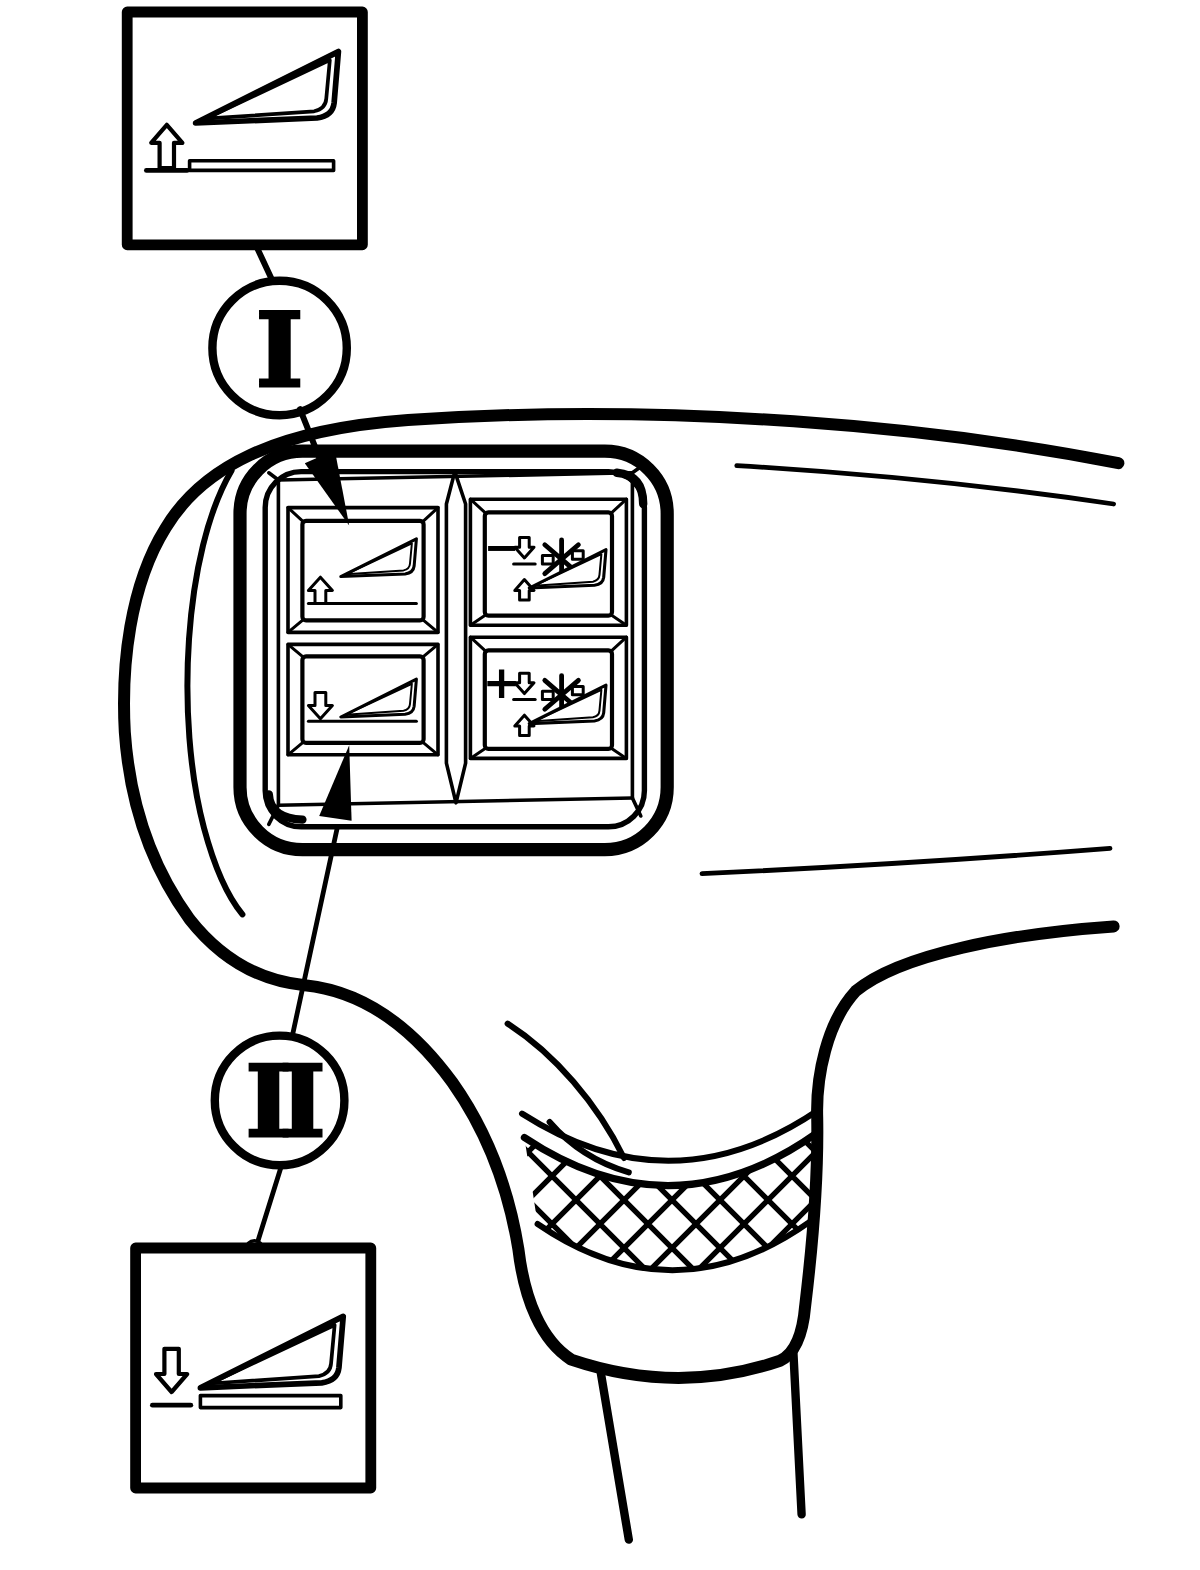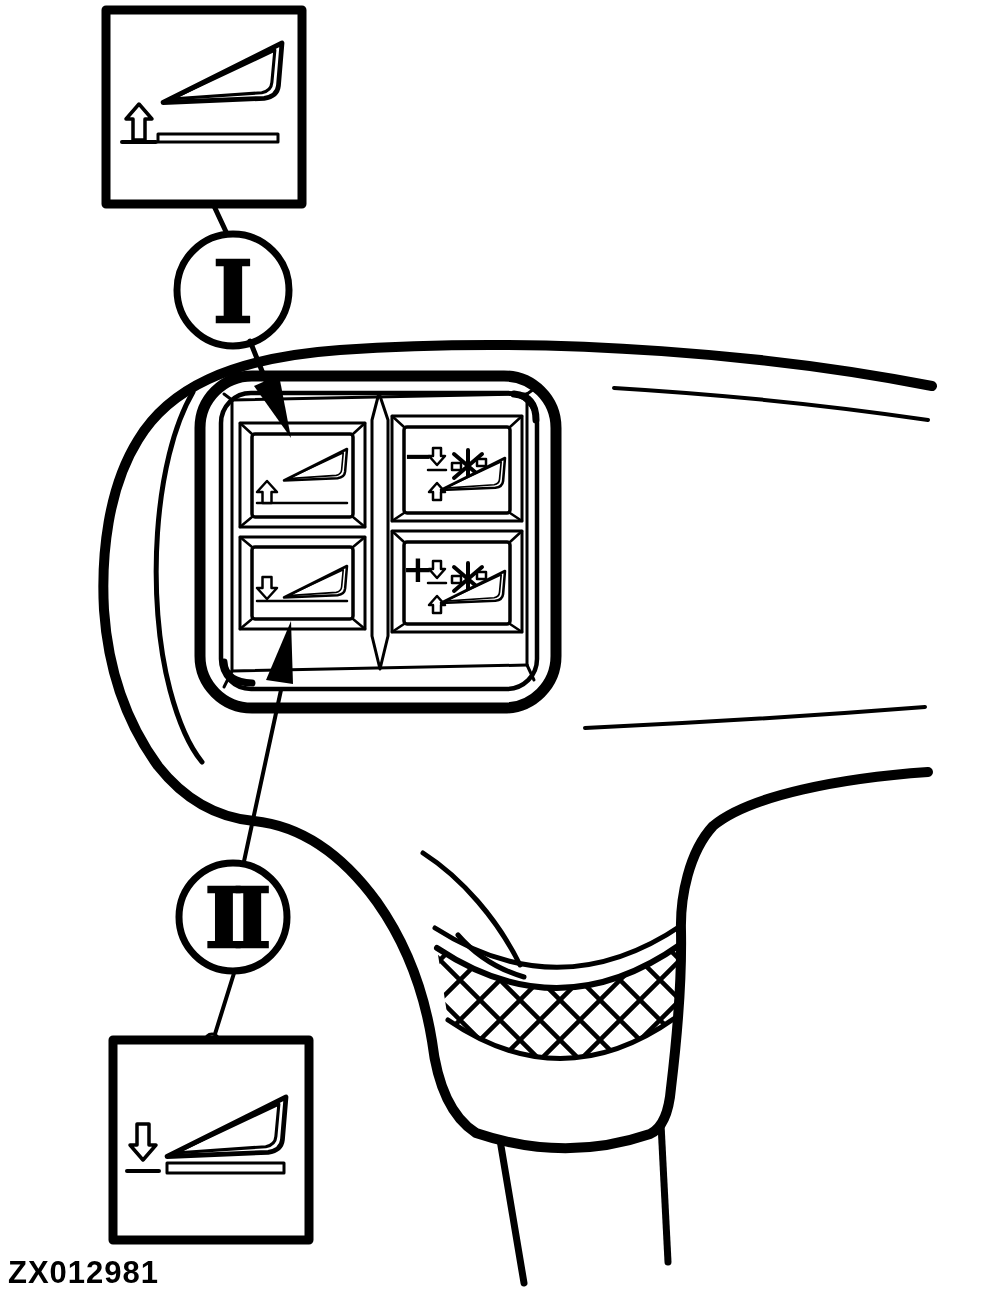--- a/index.html
+++ b/index.html
@@ -172,14 +172,13 @@
     <rect class="ink fillw" stroke-width="9" x="113" y="1040" width="196" height="200"></rect>
     <g>
       <use href="#wedge" xlink:href="#wedge" transform="translate(167,1097) scale(1.19)"></use>
       <path class="ink fillw" stroke-width="3.5" d="M143,1160 L156,1145 L149,1145 L149,1124 L137,1124 L137,1145 L130,1145 Z"></path>
       <path class="ink" stroke-width="4" d="M127,1171 L159,1171"></path>
       <rect class="ink fillw" stroke-width="3" x="167" y="1163" width="117" height="10"></rect>
     </g>
   </g>
 </svg>
 
-<div class="figure-code">ZX012981</div>
 </div>
 
 </body></html>

